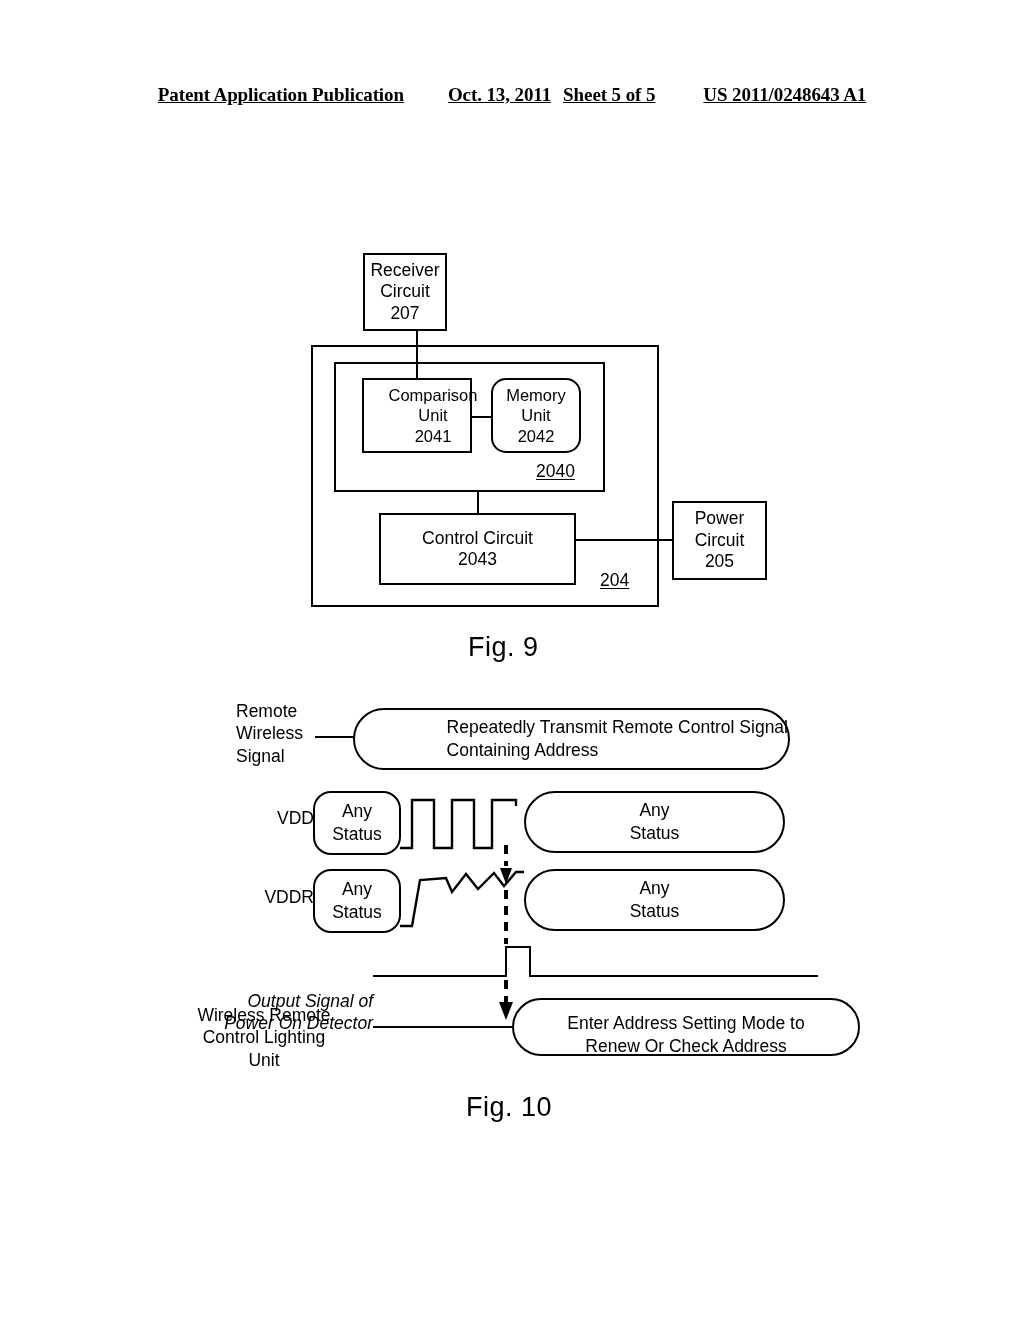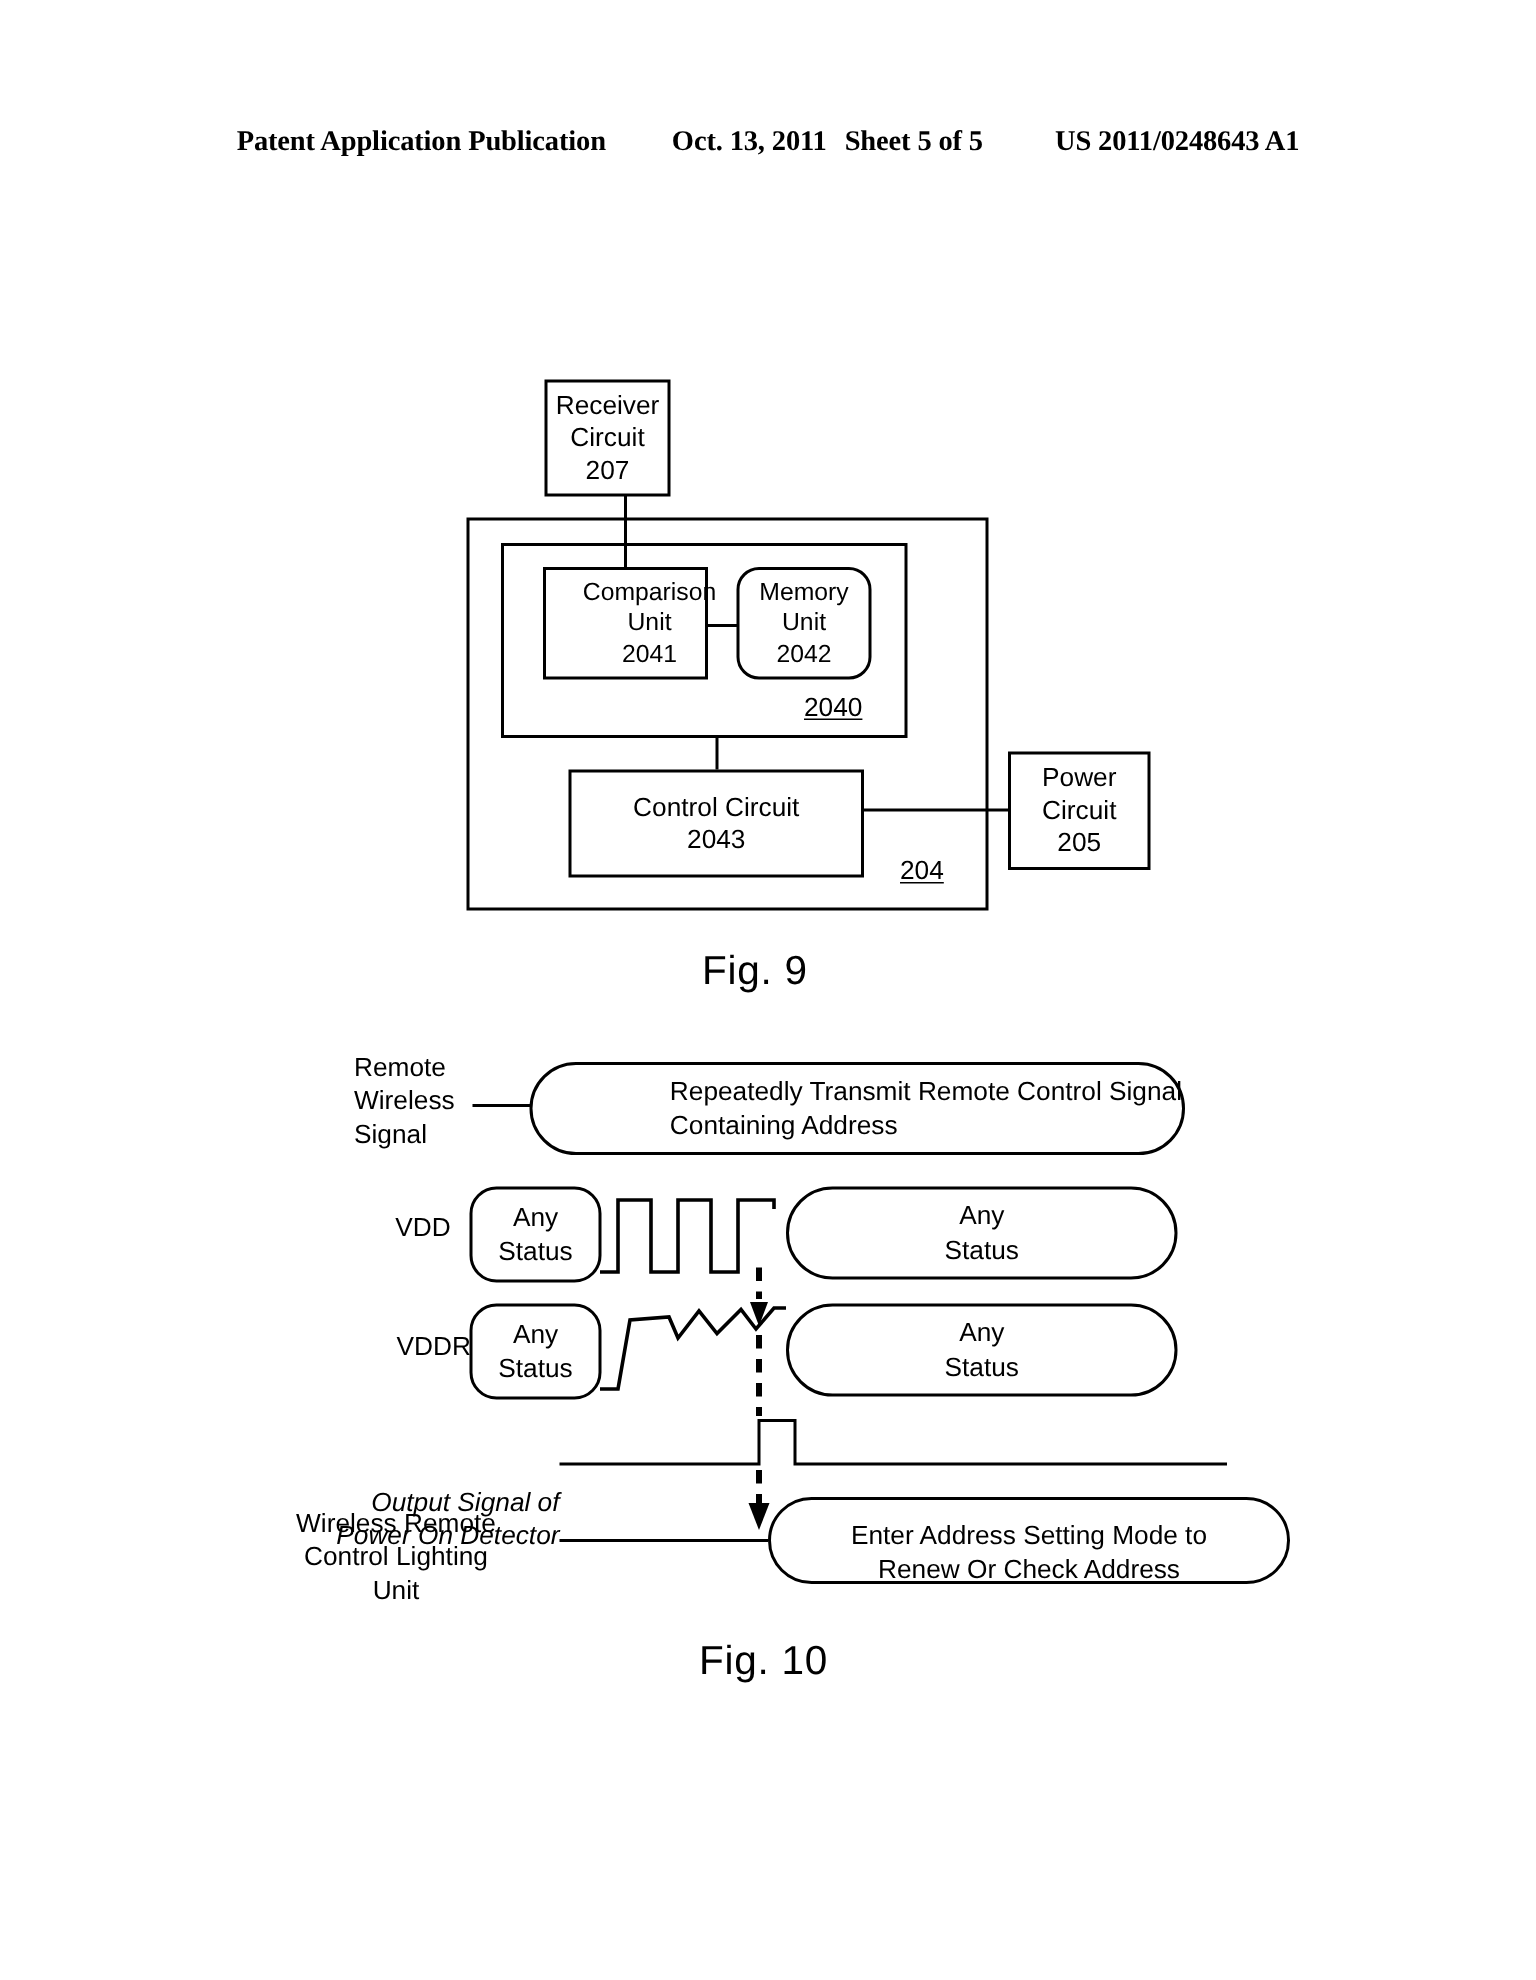--- a/index.html
+++ b/index.html
@@ -24,20 +24,21 @@
     width: 1024px;
     height: 30px;
     display: flex;
     align-items: baseline;
     justify-content: center;
     font-family: "Liberation Serif", serif;
     font-weight: bold;
     font-size: 19px;
     letter-spacing: -0.1px;
     white-space: nowrap;
+    text-decoration: underline;
   }
   #page-header .hdr-pub   { margin-right: 44px; }
   #page-header .hdr-date  { margin-right: 12px; }
   #page-header .hdr-sheet { margin-right: 48px; }
   #page-header .hdr-num   { }
 
   
   .fig-canvas {
     position: absolute;
     left: 0;
@@ -198,21 +199,21 @@
   </svg>
 
   <div class="sig-label" style="left:236px; top:700px; width:80px;">Remote
 Wireless
 Signal</div>
   <div class="pill pad-left" style="left:353px; top:708px; width:437px; height:62px; border-radius:31px;">
     <span style="white-space:pre-line;">Repeatedly Transmit Remote Control Signal
 Containing Address</span>
   </div>
 
-  <div class="sig-label" style="left:250px; top:807px; width:64px; text-align:center;">VDD</div>
+  <div class="sig-label" style="left:250px; top:807px; width:64px; text-align:right;">VDD</div>
   <div class="pill" style="left:313px; top:791px; width:88px; height:64px; border-radius:18px;">
     <span style="white-space:pre-line;">Any
 Status</span>
   </div>
   <div class="pill" style="left:524px; top:791px; width:261px; height:62px; border-radius:31px;">
     <span style="white-space:pre-line;">Any
 Status</span>
   </div>
 
   <div class="sig-label" style="left:236px; top:886px; width:78px; text-align:right;">VDDR</div>

